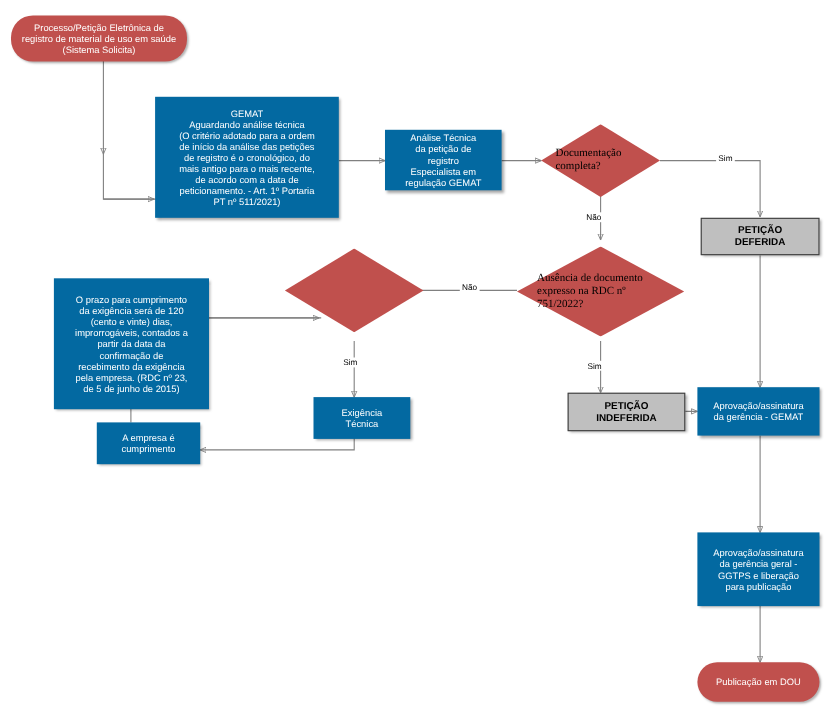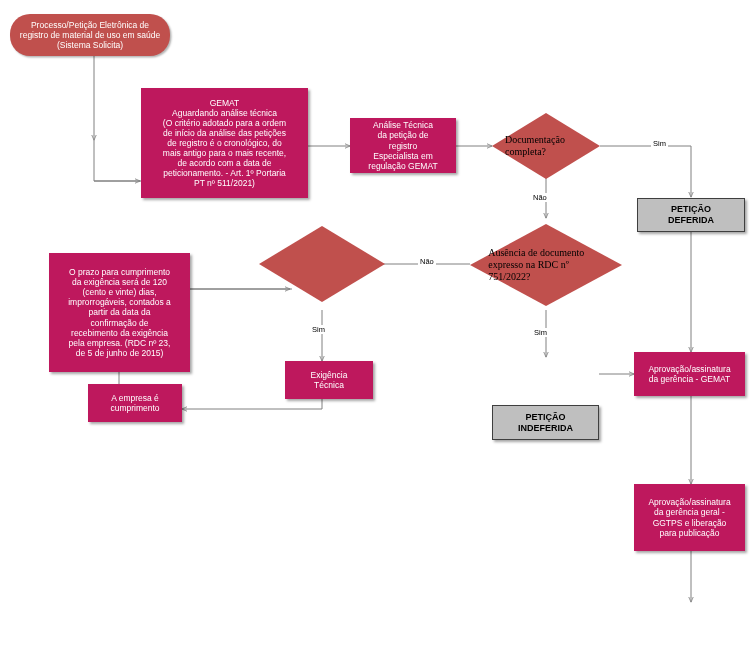--- a/index.html
+++ b/index.html
@@ -39,21 +39,21 @@
   .pill {
     background: #c0504d;
     color: #ffffff;
     border-radius: 20px;
     font-size: 8.5px;
     padding: 2px 6px;
     box-shadow: 1.5px 1.5px 2px rgba(0,0,0,0.30);
   }
   
   .proc {
-    background: #be185d;
+    background: #0369a1;
     color: #ffffff;
     font-size: 8.5px;
     padding: 3px 18px;
     box-shadow: 2px 2px 2.5px rgba(0,0,0,0.35);
     text-align: center;
   }
   
   .result {
     background: #bfbfbf;
     color: #000000;
@@ -193,36 +193,39 @@
     <svg class="diamond-bg" viewBox="0 0 152 82" preserveAspectRatio="none">
       <polygon points="76,0 152,41 76,82 0,41" fill="#c0504d"></polygon>
     </svg>
     <div class="diamond-label">Ausência de documento expresso na RDC nº 751/2022?</div>
   </div>
 
   <div class="node proc" style="left:285px; top:361px; width:88px; height:38px;">
     <span>Exigência Técnica</span>
   </div>
 
-  <div class="node result" style="left:492px; top:357px; width:107px; height:35px;margin-top:48px;">
+  <div class="node result" style="left:516px; top:357px; width:107px; height:35px;">
     <span>PETIÇÃO INDEFERIDA</span>
   </div>
 
   <div class="node proc" style="left:634px; top:352px; width:111px; height:44px;">
     <span>Aprovação/assinatura da gerência - GEMAT</span>
   </div>
 
   <div class="node proc" style="left:88px; top:384px; width:94px; height:38px;">
     <span>A empresa é cumprimento</span>
   </div>
 
   <div class="node proc" style="left:634px; top:484px; width:111px; height:67px;">
     <span>Aprovação/assinatura da gerência geral - GGTPS e liberação para publicação</span>
   </div>
 
+  <div class="node pill" style="left:634px; top:602px; width:111px; height:36px;">
+    <span>Publicação em DOU</span>
+  </div>
 
   <div class="edge-label" style="left:651px; top:139px;">Sim</div>
   <div class="edge-label" style="left:531px; top:193px;">Não</div>
   <div class="edge-label" style="left:418px; top:257px;">Não</div>
   <div class="edge-label" style="left:532px; top:328px;">Sim</div>
   <div class="edge-label" style="left:310px; top:325px;">Sim</div>
 
 </div>
 
 </body></html>

